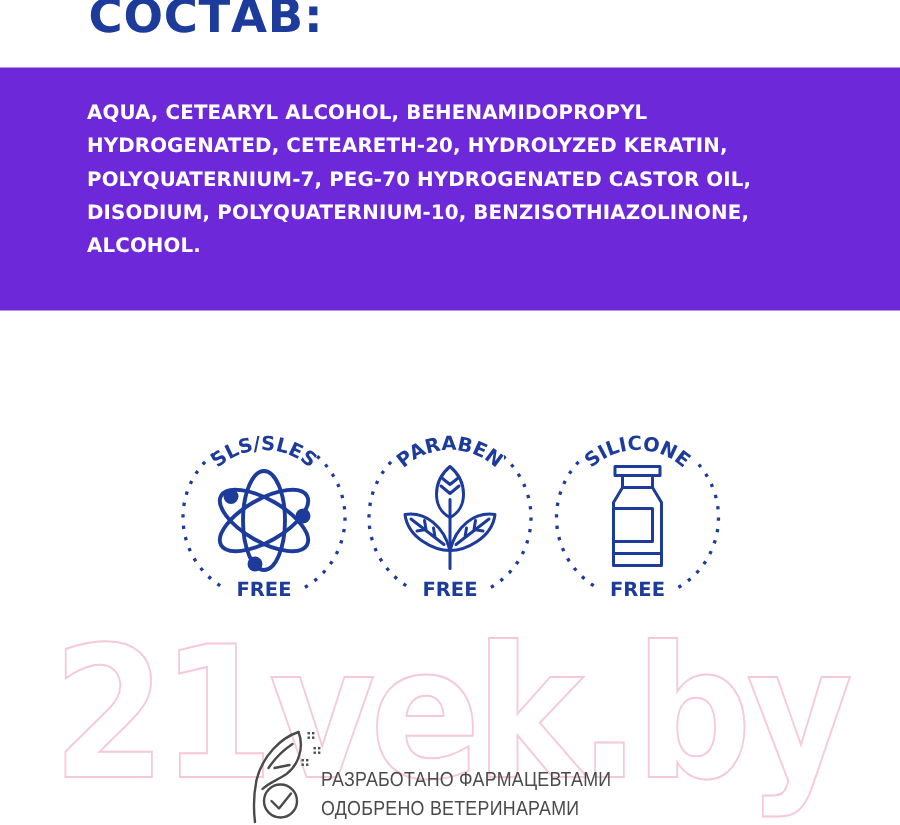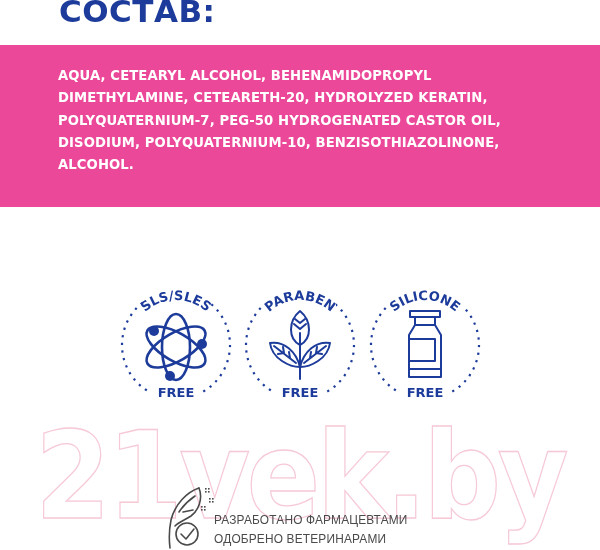--- a/index.html
+++ b/index.html
@@ -10,21 +10,21 @@
   }
   .title {
     position: absolute; left: 59px; top: 0px;
     font-family: "DejaVu Sans", sans-serif;
     font-weight: bold; font-size: 31px; line-height: 31px;
     color: #1c3b9a; letter-spacing: 0.5px;
     margin-top: -4px;
   }
   .band {
     position: absolute; left: 0; top: 45px; width: 600px; height: 162px;
-    background: #ec4899;
+    background: #6d28d9;
   }
   .ingredients {
     position: absolute; left: 58px; top: 20px; width: 540px;
     color: #ffffff; font-weight: bold; font-size: 13.2px; line-height: 22.3px;
     letter-spacing: 0.1px;
   }
   .ingredients div { white-space: nowrap; }
   .badge { position: absolute; width: 124px; height: 124px; }
   .watermark {
     position: absolute; left: 0; top: 400px; width: 600px; height: 150px;
@@ -41,22 +41,22 @@
   }
 </style>
 </head>
 <body>
 
 <div class="title">СОСТАВ:</div>
 
 <div class="band">
   <div class="ingredients">
     <div>AQUA, CETEARYL ALCOHOL, BEHENAMIDOPROPYL</div>
-    <div>DIMETHYLAMINE, CETEARETH-20, HYDROLYZED  KERATIN,</div>
-    <div>POLYQUATERNIUM-7, PEG-50 HYDROGENATED CASTOR OIL,</div>
+    <div>HYDROGENATED, CETEARETH-20, HYDROLYZED  KERATIN,</div>
+    <div>POLYQUATERNIUM-7, PEG-70 HYDROGENATED CASTOR OIL,</div>
     <div>DISODIUM, POLYQUATERNIUM-10, BENZISOTHIAZOLINONE,</div>
     <div>ALCOHOL.</div>
   </div>
 </div>
 
 <svg class="watermark" viewBox="0 0 600 150" xmlns="http://www.w3.org/2000/svg">
   <text x="300" y="118" text-anchor="middle" font-family="DejaVu Sans, sans-serif" font-weight="bold" font-size="122" letter-spacing="-4" fill="none" stroke="#f6c9d6" stroke-width="1.3" textLength="530" lengthAdjust="spacingAndGlyphs">21vek.by</text>
 </svg>
 
 <svg class="badge" style="left:114px; top:283px;" viewBox="0 0 124 124" xmlns="http://www.w3.org/2000/svg">

